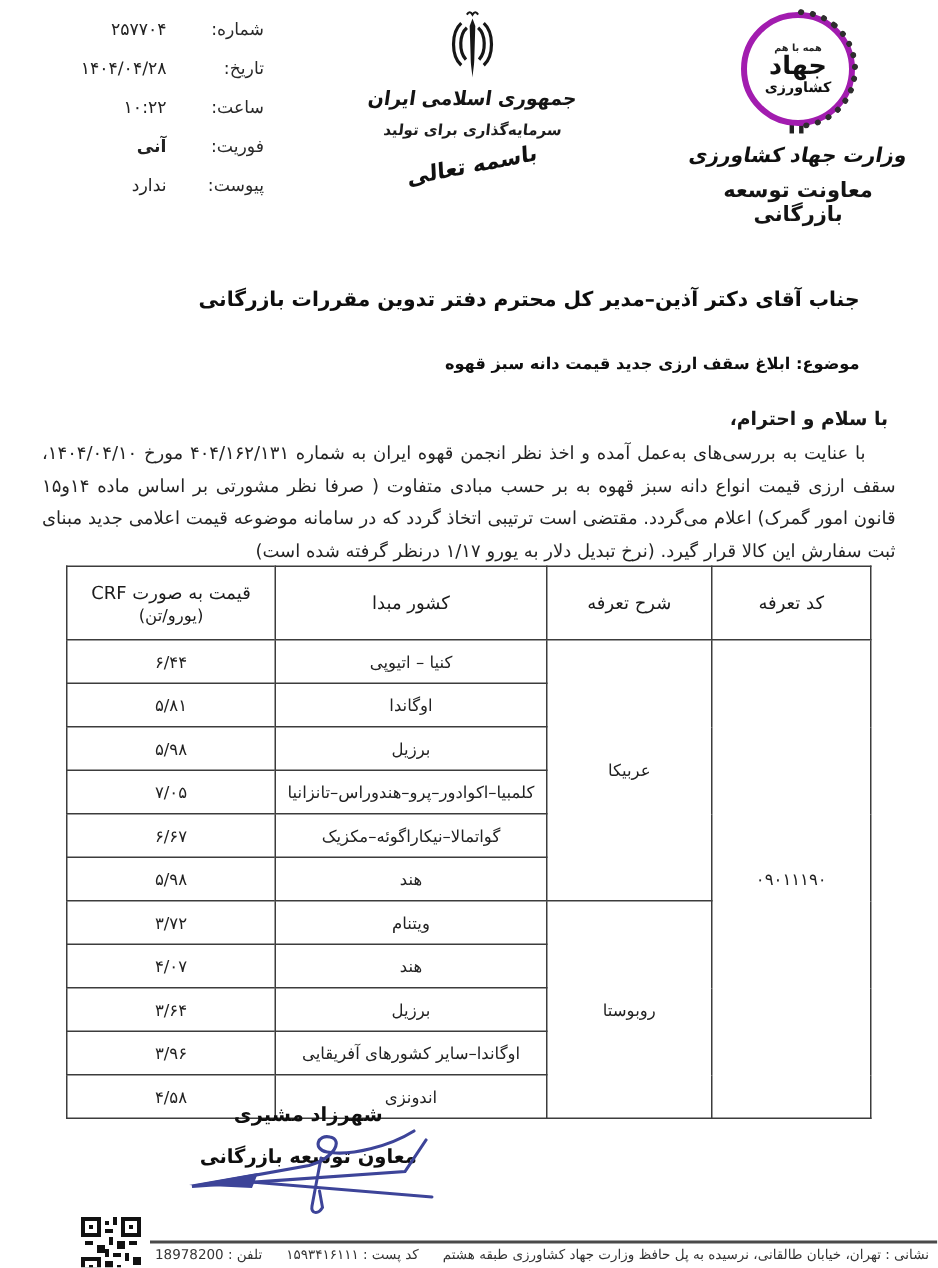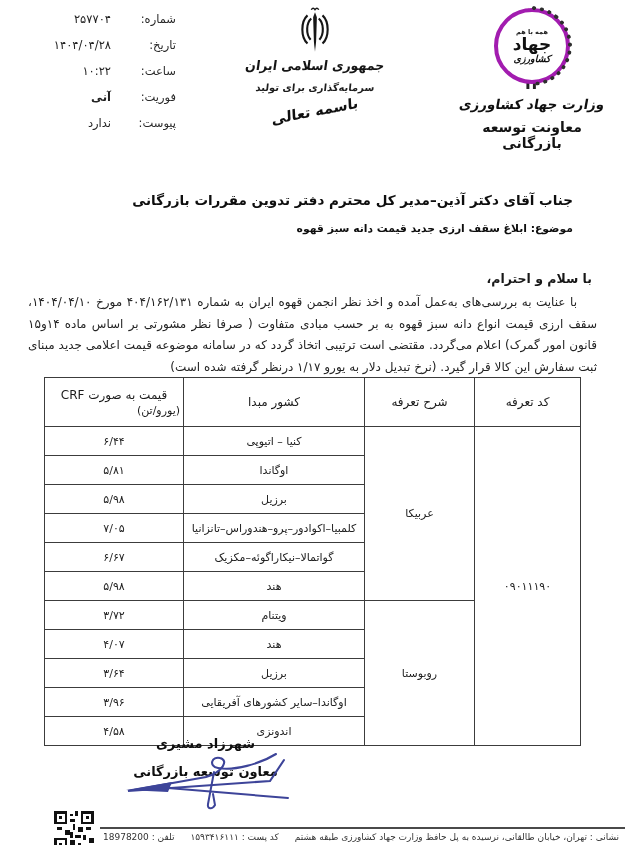--- a/index.html
+++ b/index.html
@@ -20,41 +20,41 @@
   .slogan{font-size:10px;font-weight:600;margin-top:9px;transform:skewX(-6deg);color:#1d1d1d;white-space:nowrap;}
   .besmele{font-size:14.5px;font-weight:700;margin-top:10px;transform:rotate(-11deg) skewX(-8deg);color:#101010;}
   
   .right-block{position:absolute;right:18px;top:8px;width:150px;text-align:center;}
   .seal{position:relative;width:68px;height:68px;margin:0 auto;border:4px solid #a21caf;border-radius:50%;
         display:flex;flex-direction:column;align-items:center;justify-content:center;background:#fff;}
   .seal::before{content:"";position:absolute;inset:-6px;border:4px dotted #2e2e2e;border-radius:50%;
         border-left-color:transparent;border-bottom-color:transparent;transform:rotate(40deg);}
   .seal-top{font-size:6.5px;font-weight:600;color:#222;}
   .seal-main{font-size:17px;font-weight:800;line-height:1.05;color:#111;}
-  .seal-sub{font-size:9.5px;font-weight:700;color:#111;font-style:italic;}
+  .seal-sub{font-size:9.5px;font-weight:700;color:#111;}
   .seal-feet{font-size:8px;letter-spacing:2px;color:#222;line-height:4px;}
   .ministry-name{font-size:13.5px;font-weight:800;margin-top:8px;transform:skewX(-10deg);white-space:nowrap;color:#101010;}
   .deputy-name{font-size:14px;font-weight:700;margin-top:7px;color:#141414;}
   
   .recipients{position:absolute;right:52px;top:186px;width:548px;text-align:right;}
   .recipient-line{font-size:13.5px;font-weight:800;line-height:29px;color:#0e0e0e;}
-  .subject-line{font-size:10.8px;font-weight:800;margin-top:7px;color:#0e0e0e;}
+  .subject-line{font-size:10.8px;font-weight:800;margin-top:21px;color:#0e0e0e;}
   
   .salutation{position:absolute;right:33px;top:271px;font-size:12.5px;font-weight:700;color:#171717;}
   .body-par{position:absolute;right:28px;left:28px;top:292px;font-size:12px;line-height:21.5px;
             text-align:justify;text-indent:20px;color:#242424;}
   
   .price-table{position:absolute;right:44px;top:377px;border-collapse:collapse;table-layout:fixed;
                width:536px;direction:rtl;}
   .price-table td,.price-table th{border:1px solid #3c3c3c;text-align:center;vertical-align:middle;
                font-weight:400;color:#222;padding:1px 3px;}
   .price-table th{height:46px;font-size:12px;color:#1b1b1b;}
   .price-table td{height:26px;font-size:11px;}
   .col-code{width:106px;} .col-desc{width:110px;} .col-origin{width:181px;} .col-price{width:139px;}
-  .price-hdr-sub{font-size:11px;margin-top:2px;text-align:right;}
+  .price-hdr-sub{font-size:11px;margin-top:2px;}
   .cell-group{font-size:11.5px;}
   .cell-code{font-size:11.5px;letter-spacing:.5px;}
   
   .sig-block{position:absolute;left:118px;top:736px;width:175px;text-align:center;}
   .sig-name{font-size:13px;font-weight:800;color:#0f0f0f;}
   .sig-title{font-size:13px;font-weight:800;margin-top:13px;color:#0f0f0f;}
   .sig-scribble{position:absolute;left:118px;top:748px;pointer-events:none;}
   
   .qr{position:absolute;left:54px;top:811px;}
   .footer-rule{position:absolute;left:100px;right:0;top:827px;border-top:2px solid #4a4a4a;}

